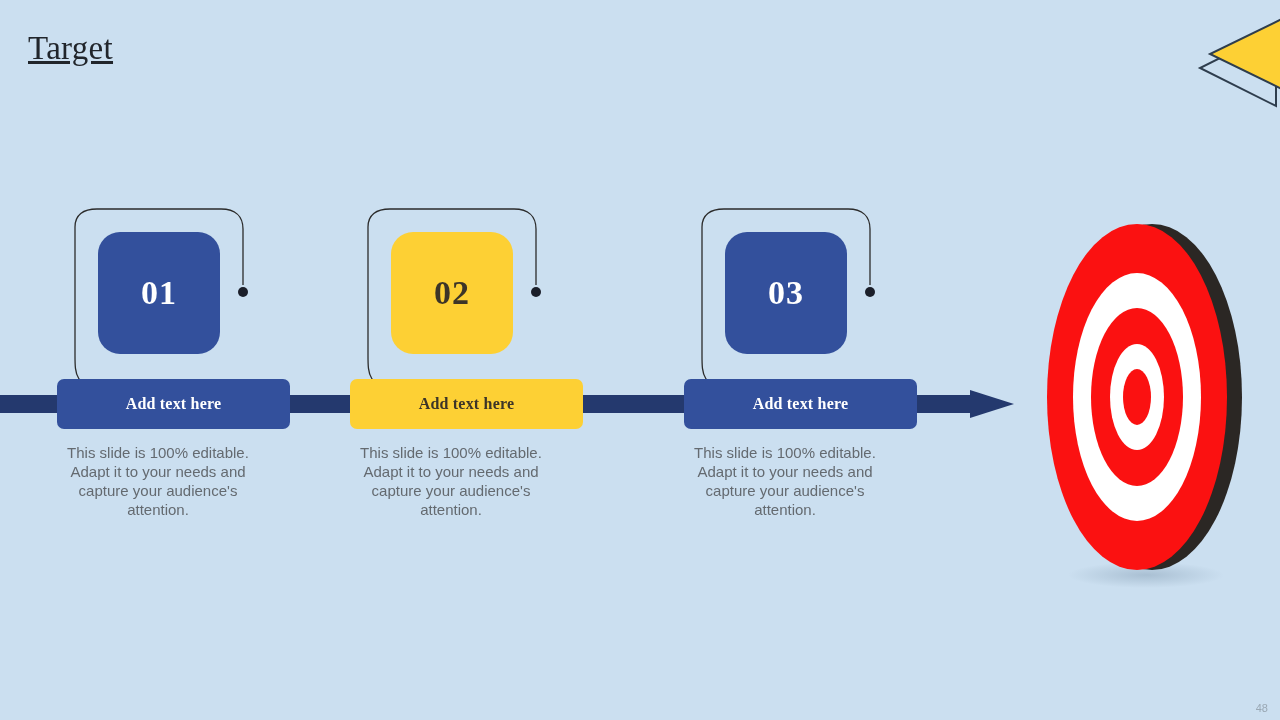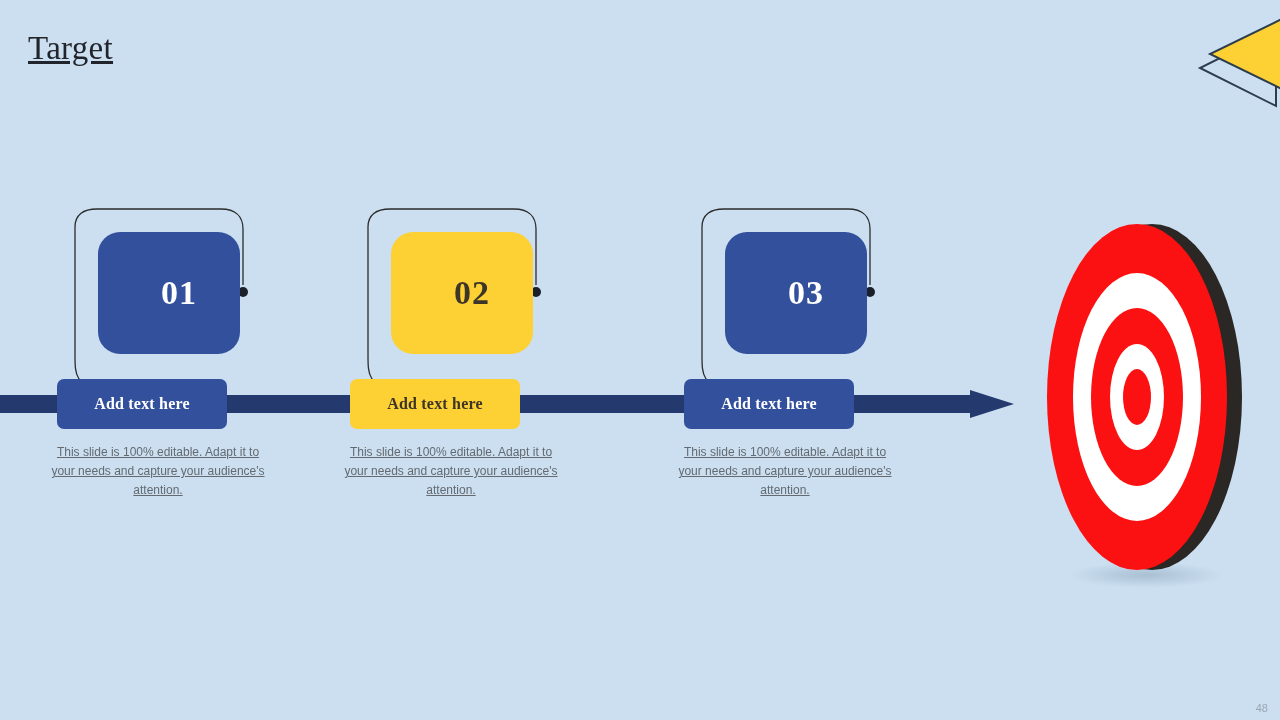--- a/index.html
+++ b/index.html
@@ -73,48 +73,46 @@
     width: 122px;
     height: 122px;
     border-radius: 22px;
     display: flex;
     align-items: center;
     justify-content: center;
     font-family: "Liberation Serif", serif;
     font-size: 34px;
     font-weight: bold;
     letter-spacing: 1px;
-    padding-left: 20px;
   }
   .label-box {
     position: absolute;
     left: 0px;
     top: 174px;
-    width: 170px;
+    width: 233px;
     height: 50px;
     border-radius: 7px;
     display: flex;
     align-items: center;
     justify-content: center;
     font-family: "Liberation Serif", serif;
     font-size: 16px;
     font-weight: bold;
     letter-spacing: 0.2px;
   }
   .desc {
     position: absolute;
     left: -8px;
     top: 238px;
     width: 218px;
     text-align: center;
     font-family: "Liberation Sans", sans-serif;
-    font-size: 12px;
+    font-size: 15px;
     line-height: 19px;
     color: #646a70;
-    text-decoration: underline;
   }
 
   
   .theme-blue .num-box  { background: #33509c; color: #ffffff; }
   .theme-blue .label-box{ background: #33509c; color: #ffffff; }
   .theme-yellow .num-box  { background: #fdd034; color: #3c3528; }
   .theme-yellow .label-box{ background: #fdd034; color: #3c3528; }
 
   
   .target-wrap {

